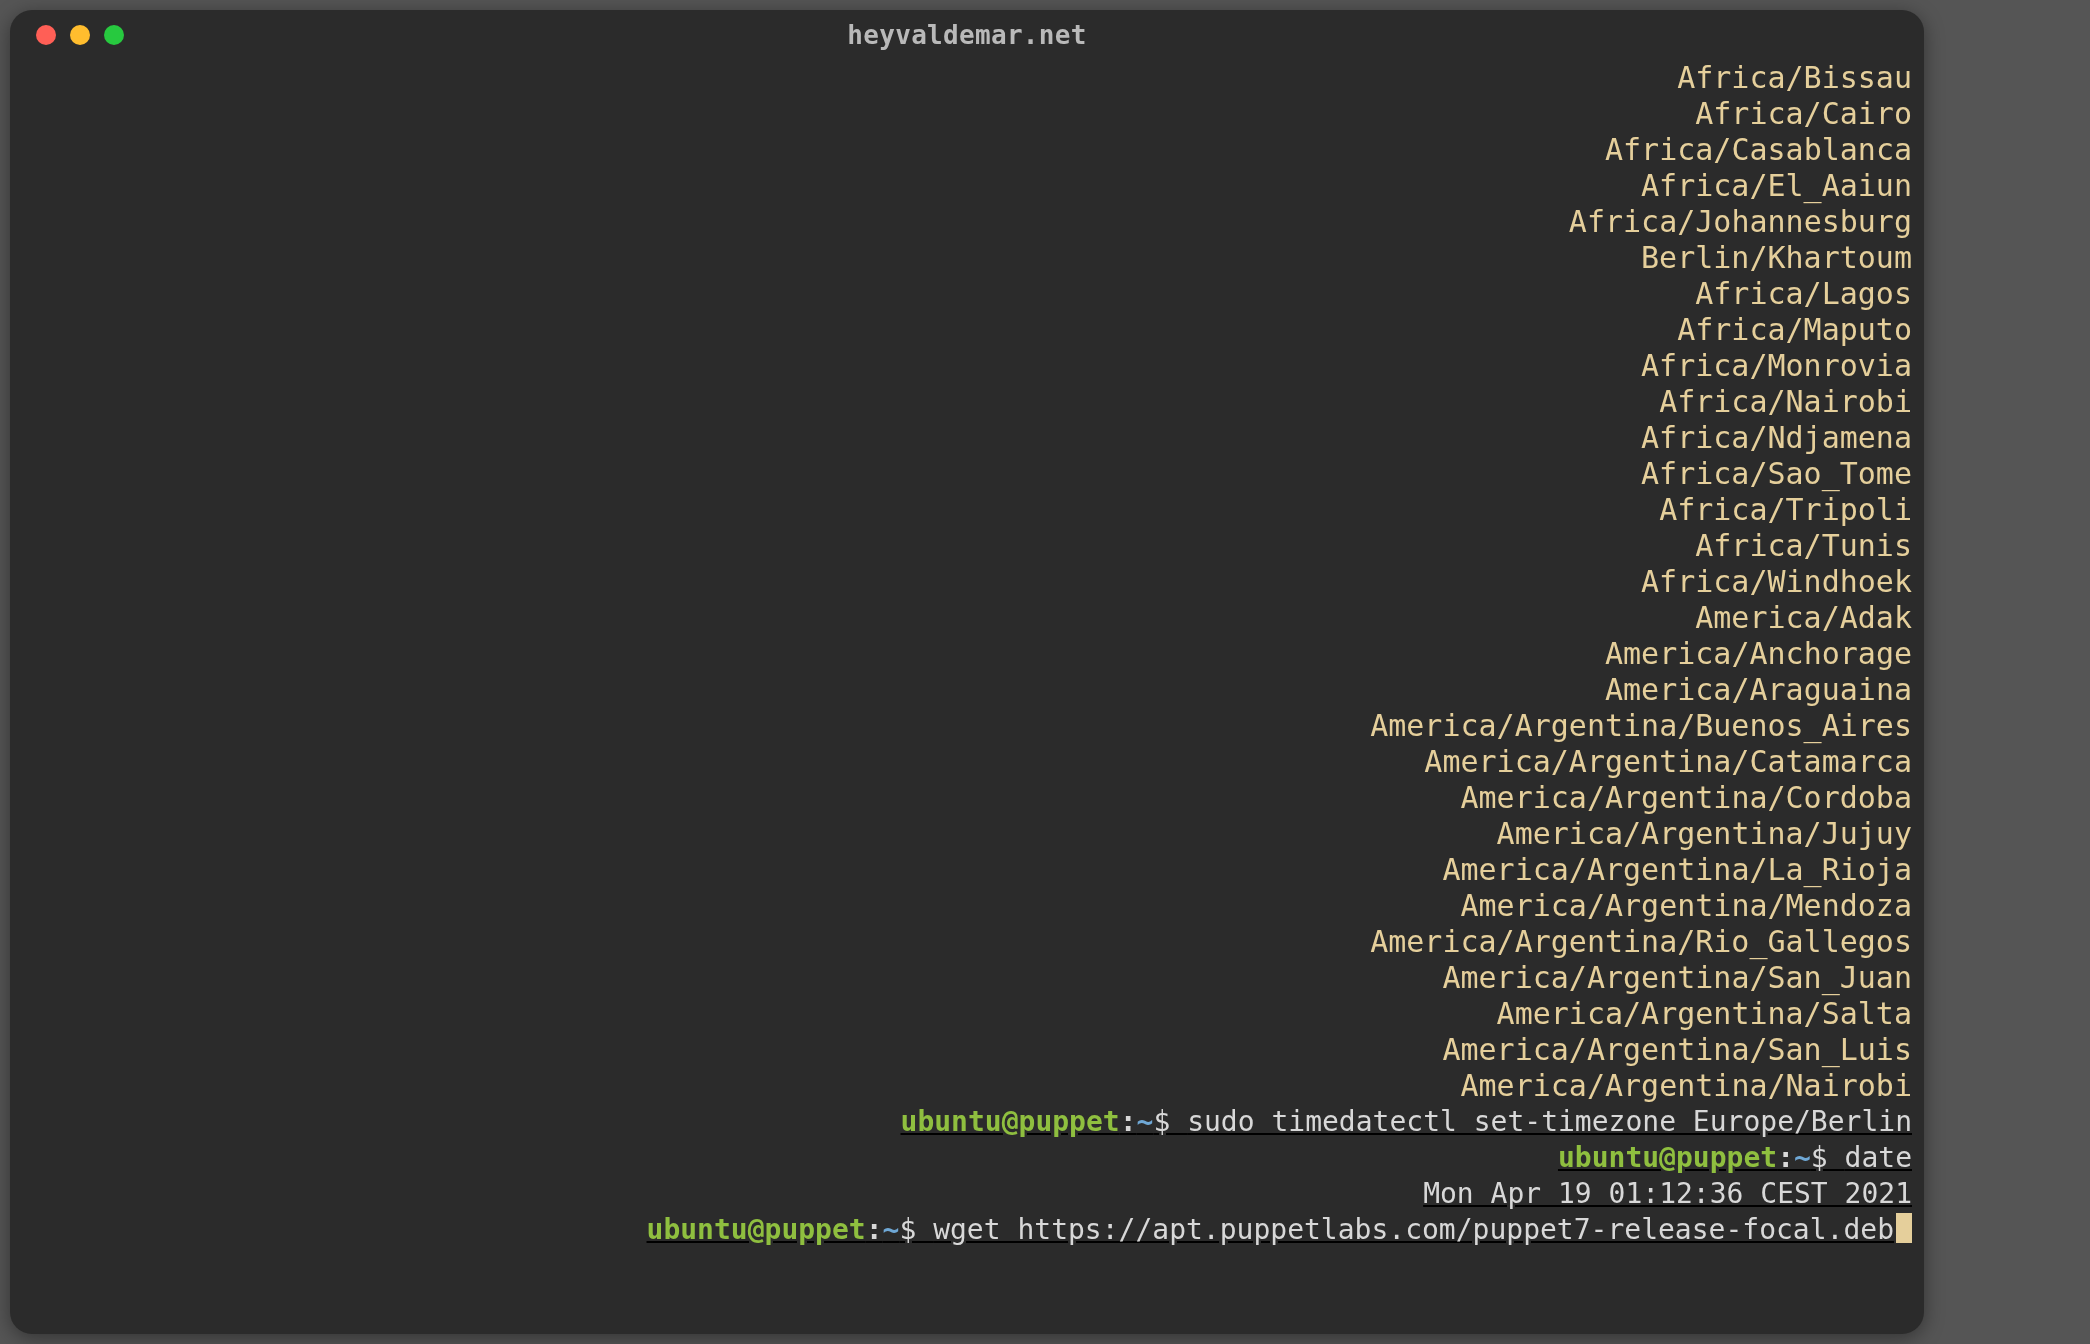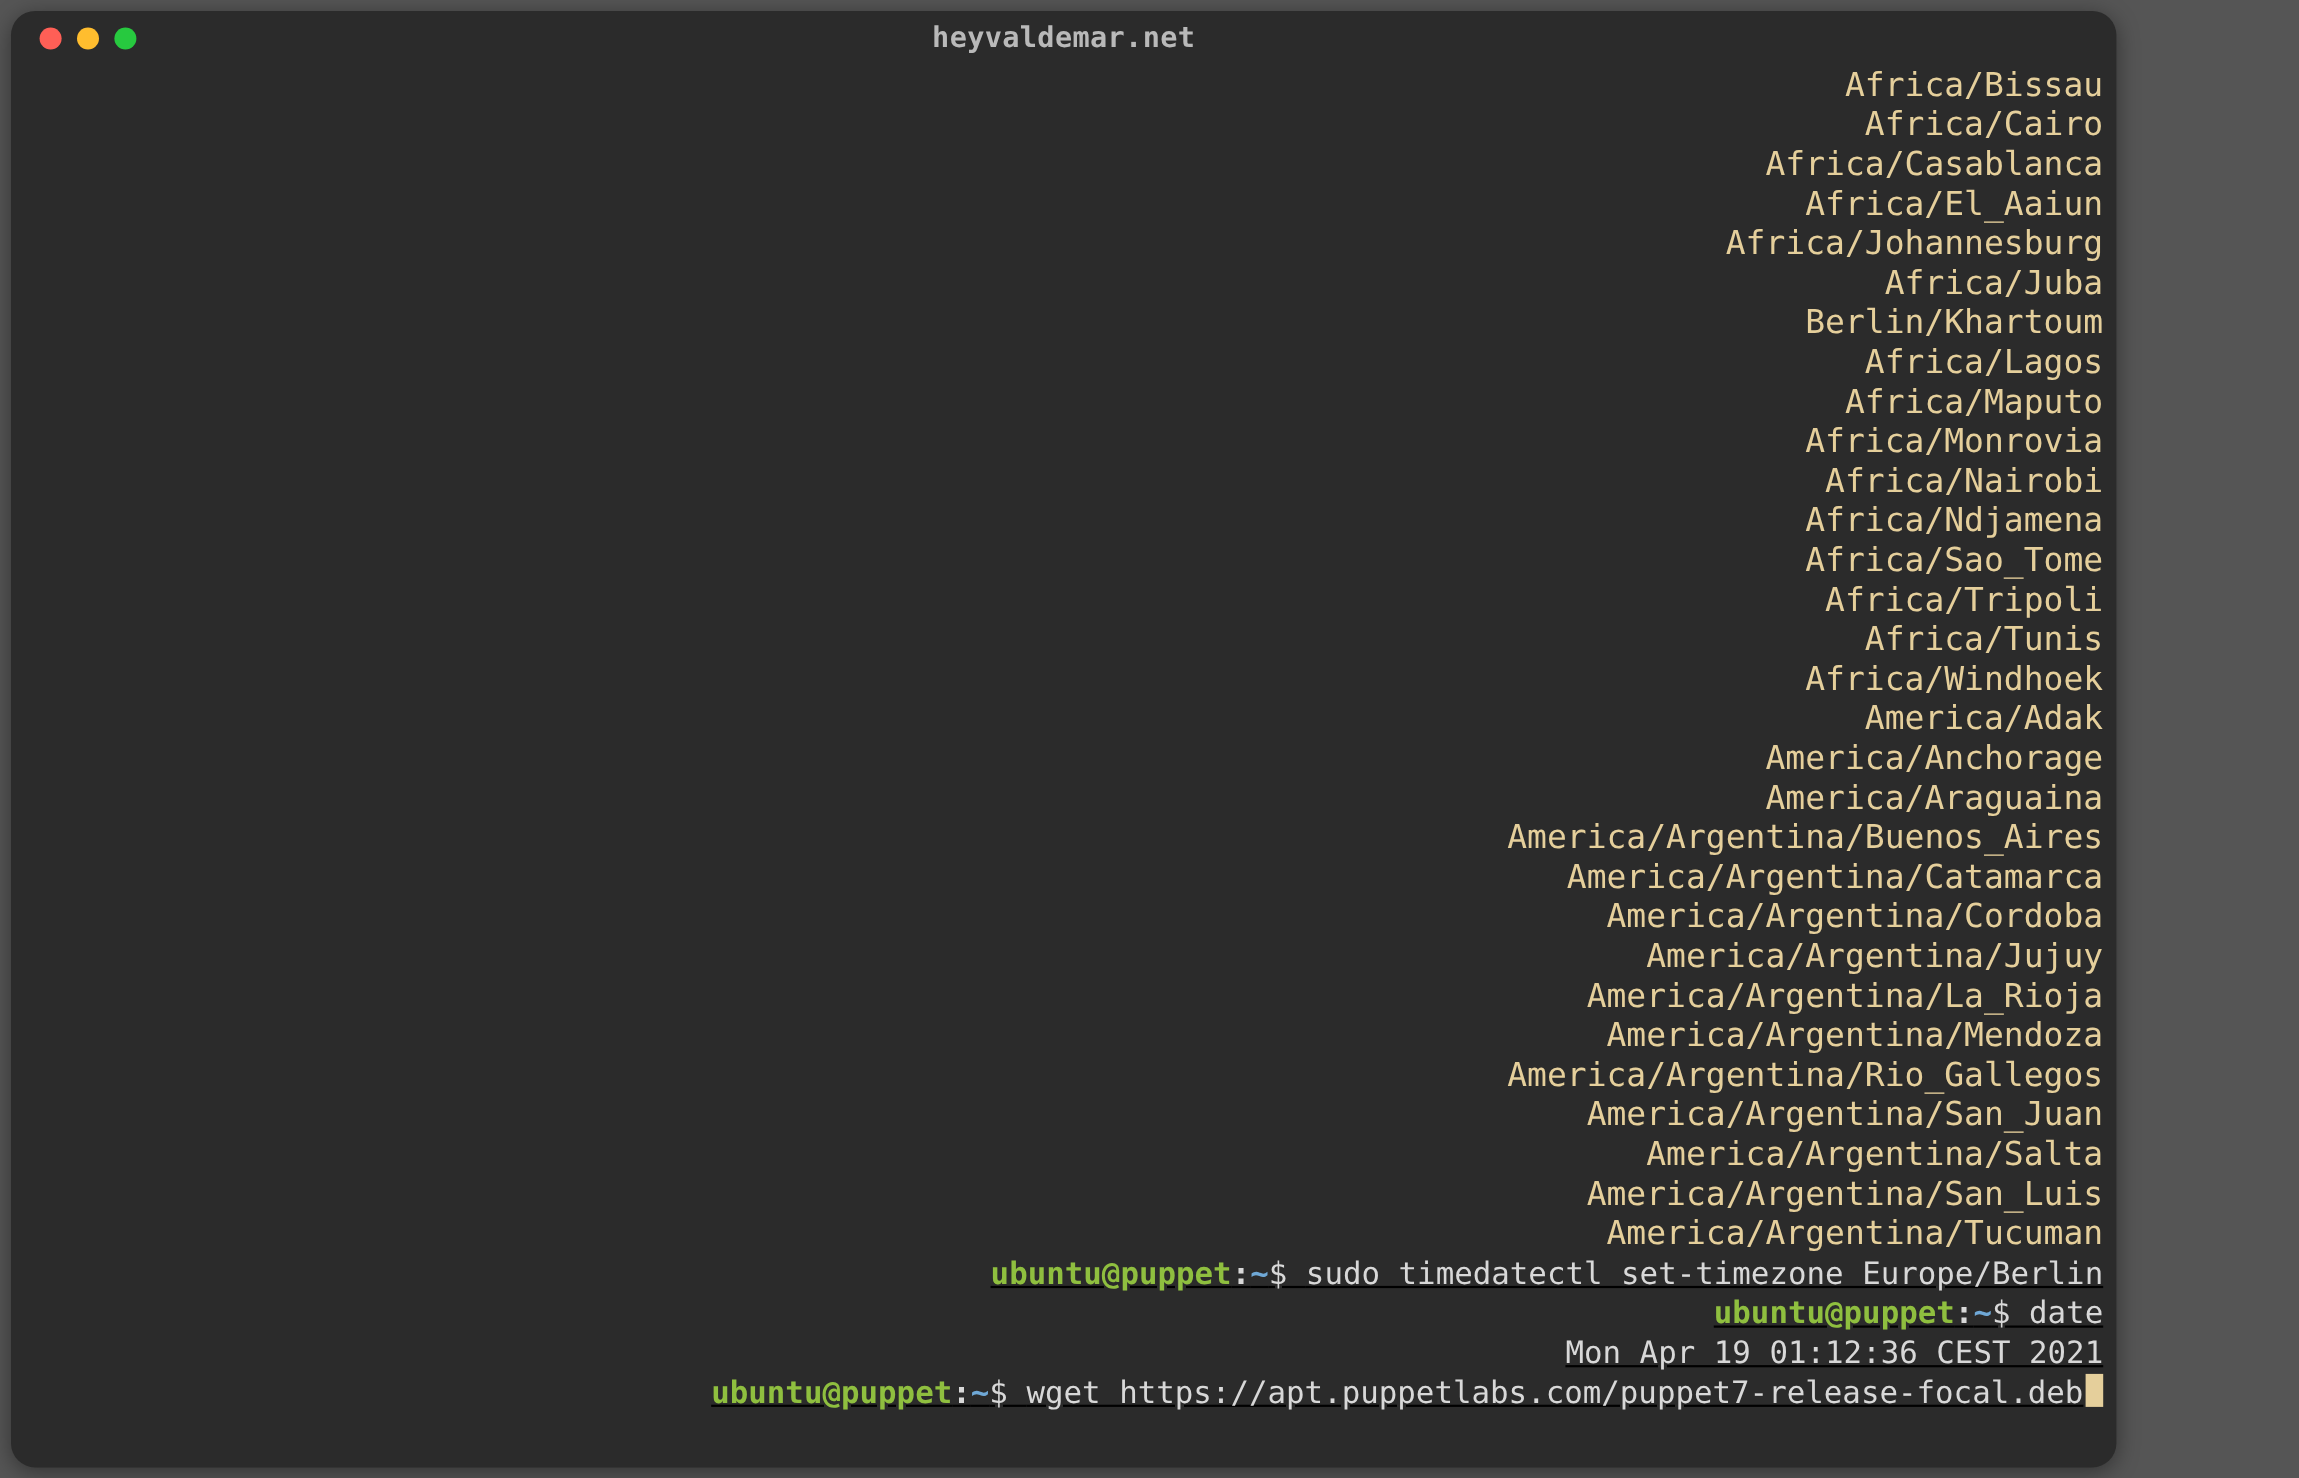--- a/index.html
+++ b/index.html
@@ -34,21 +34,20 @@
     </div>
     <div class="title">heyvaldemar.net</div>
   </div>
 
   <div class="term" id="term">
       <div class="line">Africa/Bissau</div>
       <div class="line">Africa/Cairo</div>
       <div class="line">Africa/Casablanca</div>
       <div class="line">Africa/El_Aaiun</div>
       <div class="line">Africa/Johannesburg</div>
-      <div class="line">Africa/Juba</div>
       <div class="line">Berlin/Khartoum</div>
       <div class="line">Africa/Lagos</div>
       <div class="line">Africa/Maputo</div>
       <div class="line">Africa/Monrovia</div>
       <div class="line">Africa/Nairobi</div>
       <div class="line">Africa/Ndjamena</div>
       <div class="line">Africa/Sao_Tome</div>
       <div class="line">Africa/Tripoli</div>
       <div class="line">Africa/Tunis</div>
       <div class="line">Africa/Windhoek</div>
@@ -58,19 +57,19 @@
       <div class="line">America/Argentina/Buenos_Aires</div>
       <div class="line">America/Argentina/Catamarca</div>
       <div class="line">America/Argentina/Cordoba</div>
       <div class="line">America/Argentina/Jujuy</div>
       <div class="line">America/Argentina/La_Rioja</div>
       <div class="line">America/Argentina/Mendoza</div>
       <div class="line">America/Argentina/Rio_Gallegos</div>
       <div class="line">America/Argentina/San_Juan</div>
       <div class="line">America/Argentina/Salta</div>
       <div class="line">America/Argentina/San_Luis</div>
-      <div class="line">America/Argentina/Tucuman</div>
+      <div class="line">America/Argentina/Nairobi</div>
       <div class="promptline"><span class="userhost">ubuntu@puppet</span><span class="colon">:</span><span class="path">~</span><span class="dollar">$ </span><span class="cmd">sudo timedatectl set-timezone Europe/Berlin</span></div>
       <div class="promptline"><span class="userhost">ubuntu@puppet</span><span class="colon">:</span><span class="path">~</span><span class="dollar">$ </span><span class="cmd">date</span></div>
       <div class="promptline"><span class="out">Mon Apr 19 01:12:36 CEST 2021</span></div>
       <div class="promptline"><span class="userhost">ubuntu@puppet</span><span class="colon">:</span><span class="path">~</span><span class="dollar">$ </span><span class="cmd">wget https://apt.puppetlabs.com/puppet7-release-focal.deb</span><span class="cursor"></span></div>
     </div>
 </div>
 
 </body></html>

